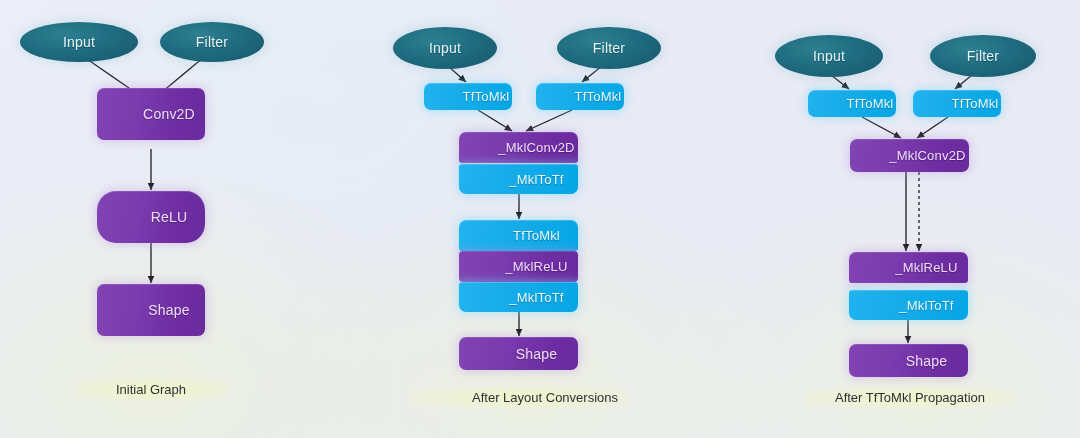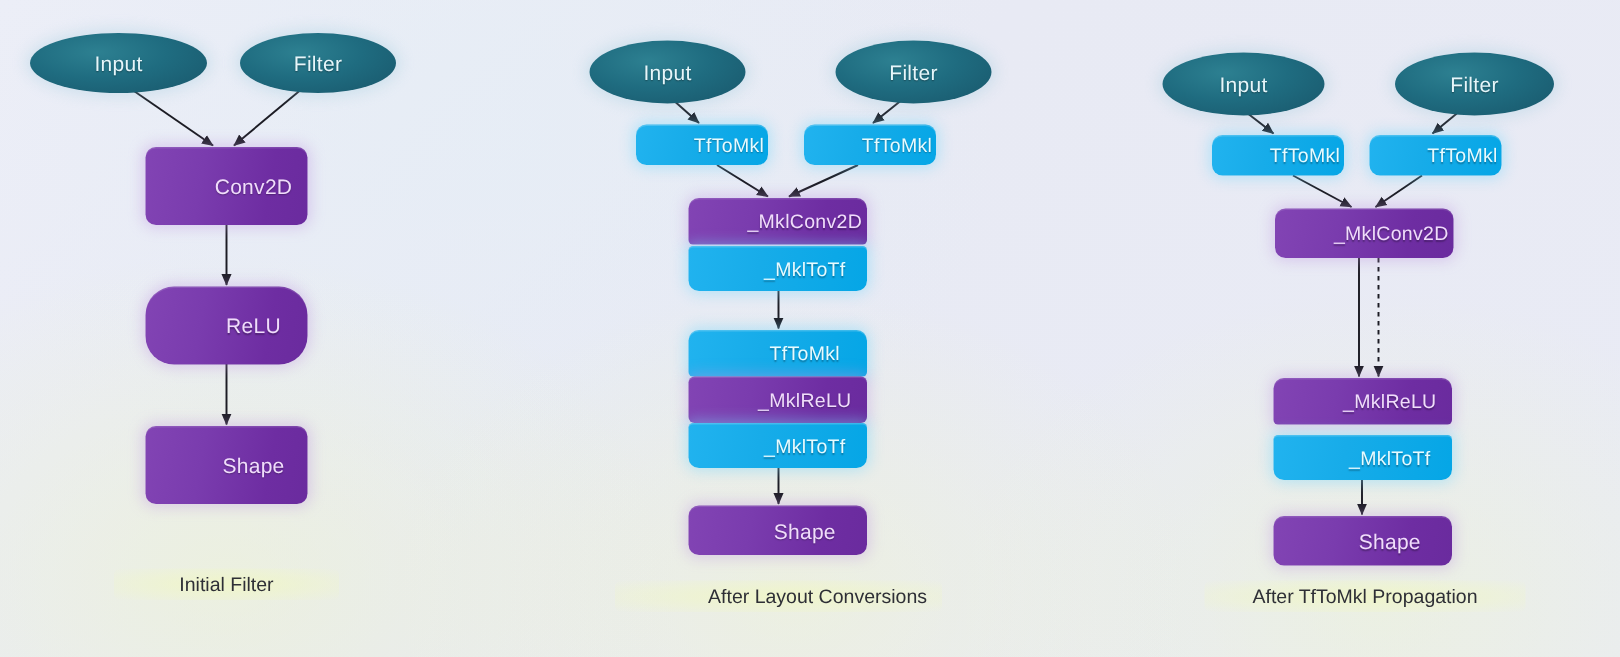--- a/index.html
+++ b/index.html
@@ -163,27 +163,27 @@
     <g>
       <line x1="908" y1="320" x2="908" y2="343" stroke="#1c1c24" stroke-width="1.3" marker-end="url(#arrowhead)"></line>
     </g>
   </svg>
 
   <div>
     <div class="node node-ellipse" style="left:20px; top:22px; width:118px; height:40px;">Input</div>
 
     <div class="node node-ellipse" style="left:160px; top:22px; width:104px; height:40px;">Filter</div>
 
-    <div class="node node-box node-purple" style="left:97px; top:98px; width:108px; height:52px;">Conv2D</div>
+    <div class="node node-box node-purple" style="left:97px; top:88px; width:108px; height:52px;">Conv2D</div>
 
     <div class="node node-box node-purple" style="left:97px; top:191px; width:108px; height:52px;border-radius:19px;">ReLU</div>
 
     <div class="node node-box node-purple" style="left:97px; top:284px; width:108px; height:52px;">Shape</div>
 
-    <div class="caption" style="left:76px; top:379px; width:150px;">Initial Filter</div>
+    <div class="caption" style="left:76px; top:379px; width:150px;">Initial Graph</div>
   </div>
 
   <div>
     <div class="node node-ellipse" style="left:393px; top:27px; width:104px; height:42px;">Input</div>
 
     <div class="node node-ellipse" style="left:557px; top:27px; width:104px; height:42px;">Filter</div>
 
     <div class="node node-box node-cyan" style="left:424px; top:83px; width:88px; height:27px; font-size:13px;">TfToMkl</div>
 
     <div class="node node-box node-cyan" style="left:536px; top:83px; width:88px; height:27px; font-size:13px;">TfToMkl</div>

